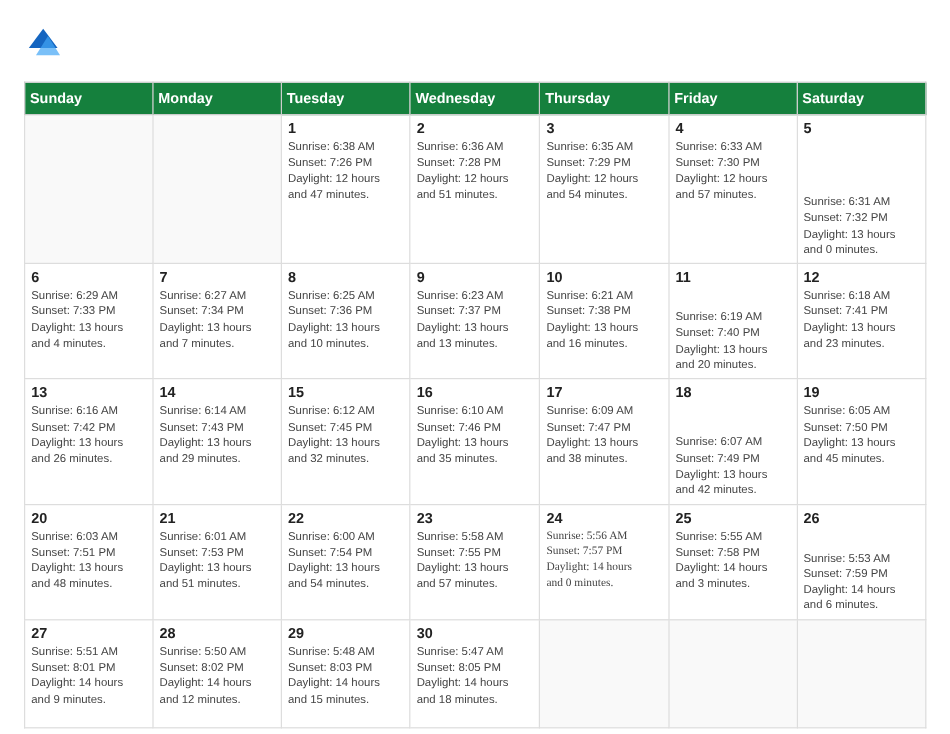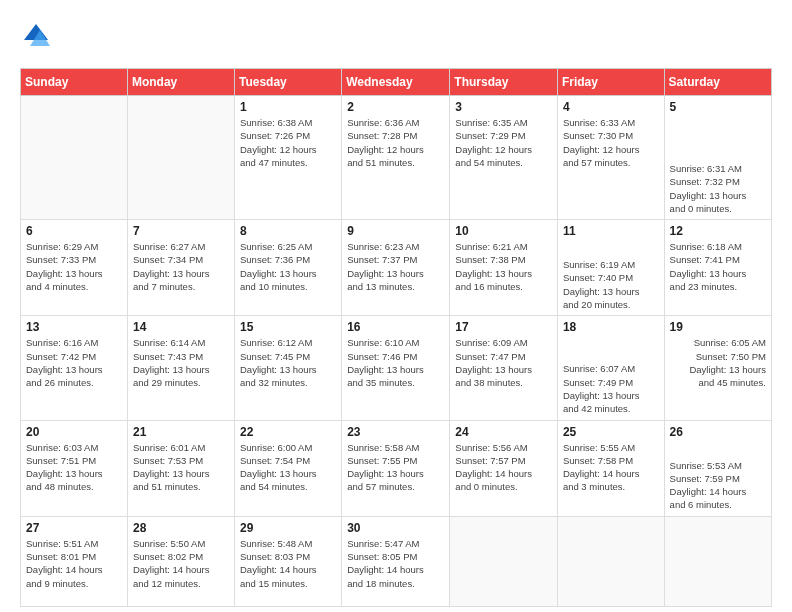--- a/index.html
+++ b/index.html
@@ -51,21 +51,21 @@
     .subtitle {
       font-size: 15px;
       color: #555;
     }
     .calendar {
       width: 100%;
       border-collapse: collapse;
       font-size: 10.5px;
     }
     .calendar thead th {
-      background-color: #ef4444;
+      background-color: #15803d;
       color: #fff;
       padding: 6px 4px;
       font-size: 12px;
       font-weight: bold;
       text-align: left;
       border: 1px solid #ccc;
     }
     .calendar tbody td {
       vertical-align: top;
       border: 1px solid #ddd;
@@ -250,21 +250,21 @@
         </td>
         <td>
           <div class="day-number">18</div>
           <div class="day-info" style="white-space: pre-line; margin-top: 28px;">Sunrise: 6:07 AM
 Sunset: 7:49 PM
 Daylight: 13 hours
 and 42 minutes.</div>
         </td>
         <td>
           <div class="day-number">19</div>
-          <div class="day-info" style="white-space: pre-line; text-align: right;">Sunrise: 6:05 AM
+          <div class="day-info" style="white-space: pre-line;">Sunrise: 6:05 AM
 Sunset: 7:50 PM
 Daylight: 13 hours
 and 45 minutes.</div>
         </td>
       </tr>
       <tr>
         <td>
           <div class="day-number">20</div>
           <div class="day-info" style="white-space: pre-line;">Sunrise: 6:03 AM
 Sunset: 7:51 PM
@@ -287,21 +287,21 @@
         </td>
         <td>
           <div class="day-number">23</div>
           <div class="day-info" style="white-space: pre-line;">Sunrise: 5:58 AM
 Sunset: 7:55 PM
 Daylight: 13 hours
 and 57 minutes.</div>
         </td>
         <td>
           <div class="day-number">24</div>
-          <div class="day-info" style="white-space: pre-line;">Sunrise: 5:56 AM
+          <div class="day-info" style="white-space: pre-line; font-family: Liberation Serif, serif;">Sunrise: 5:56 AM
 Sunset: 7:57 PM
 Daylight: 14 hours
 and 0 minutes.</div>
         </td>
         <td>
           <div class="day-number">25</div>
           <div class="day-info" style="white-space: pre-line;">Sunrise: 5:55 AM
 Sunset: 7:58 PM
 Daylight: 14 hours
 and 3 minutes.</div>

